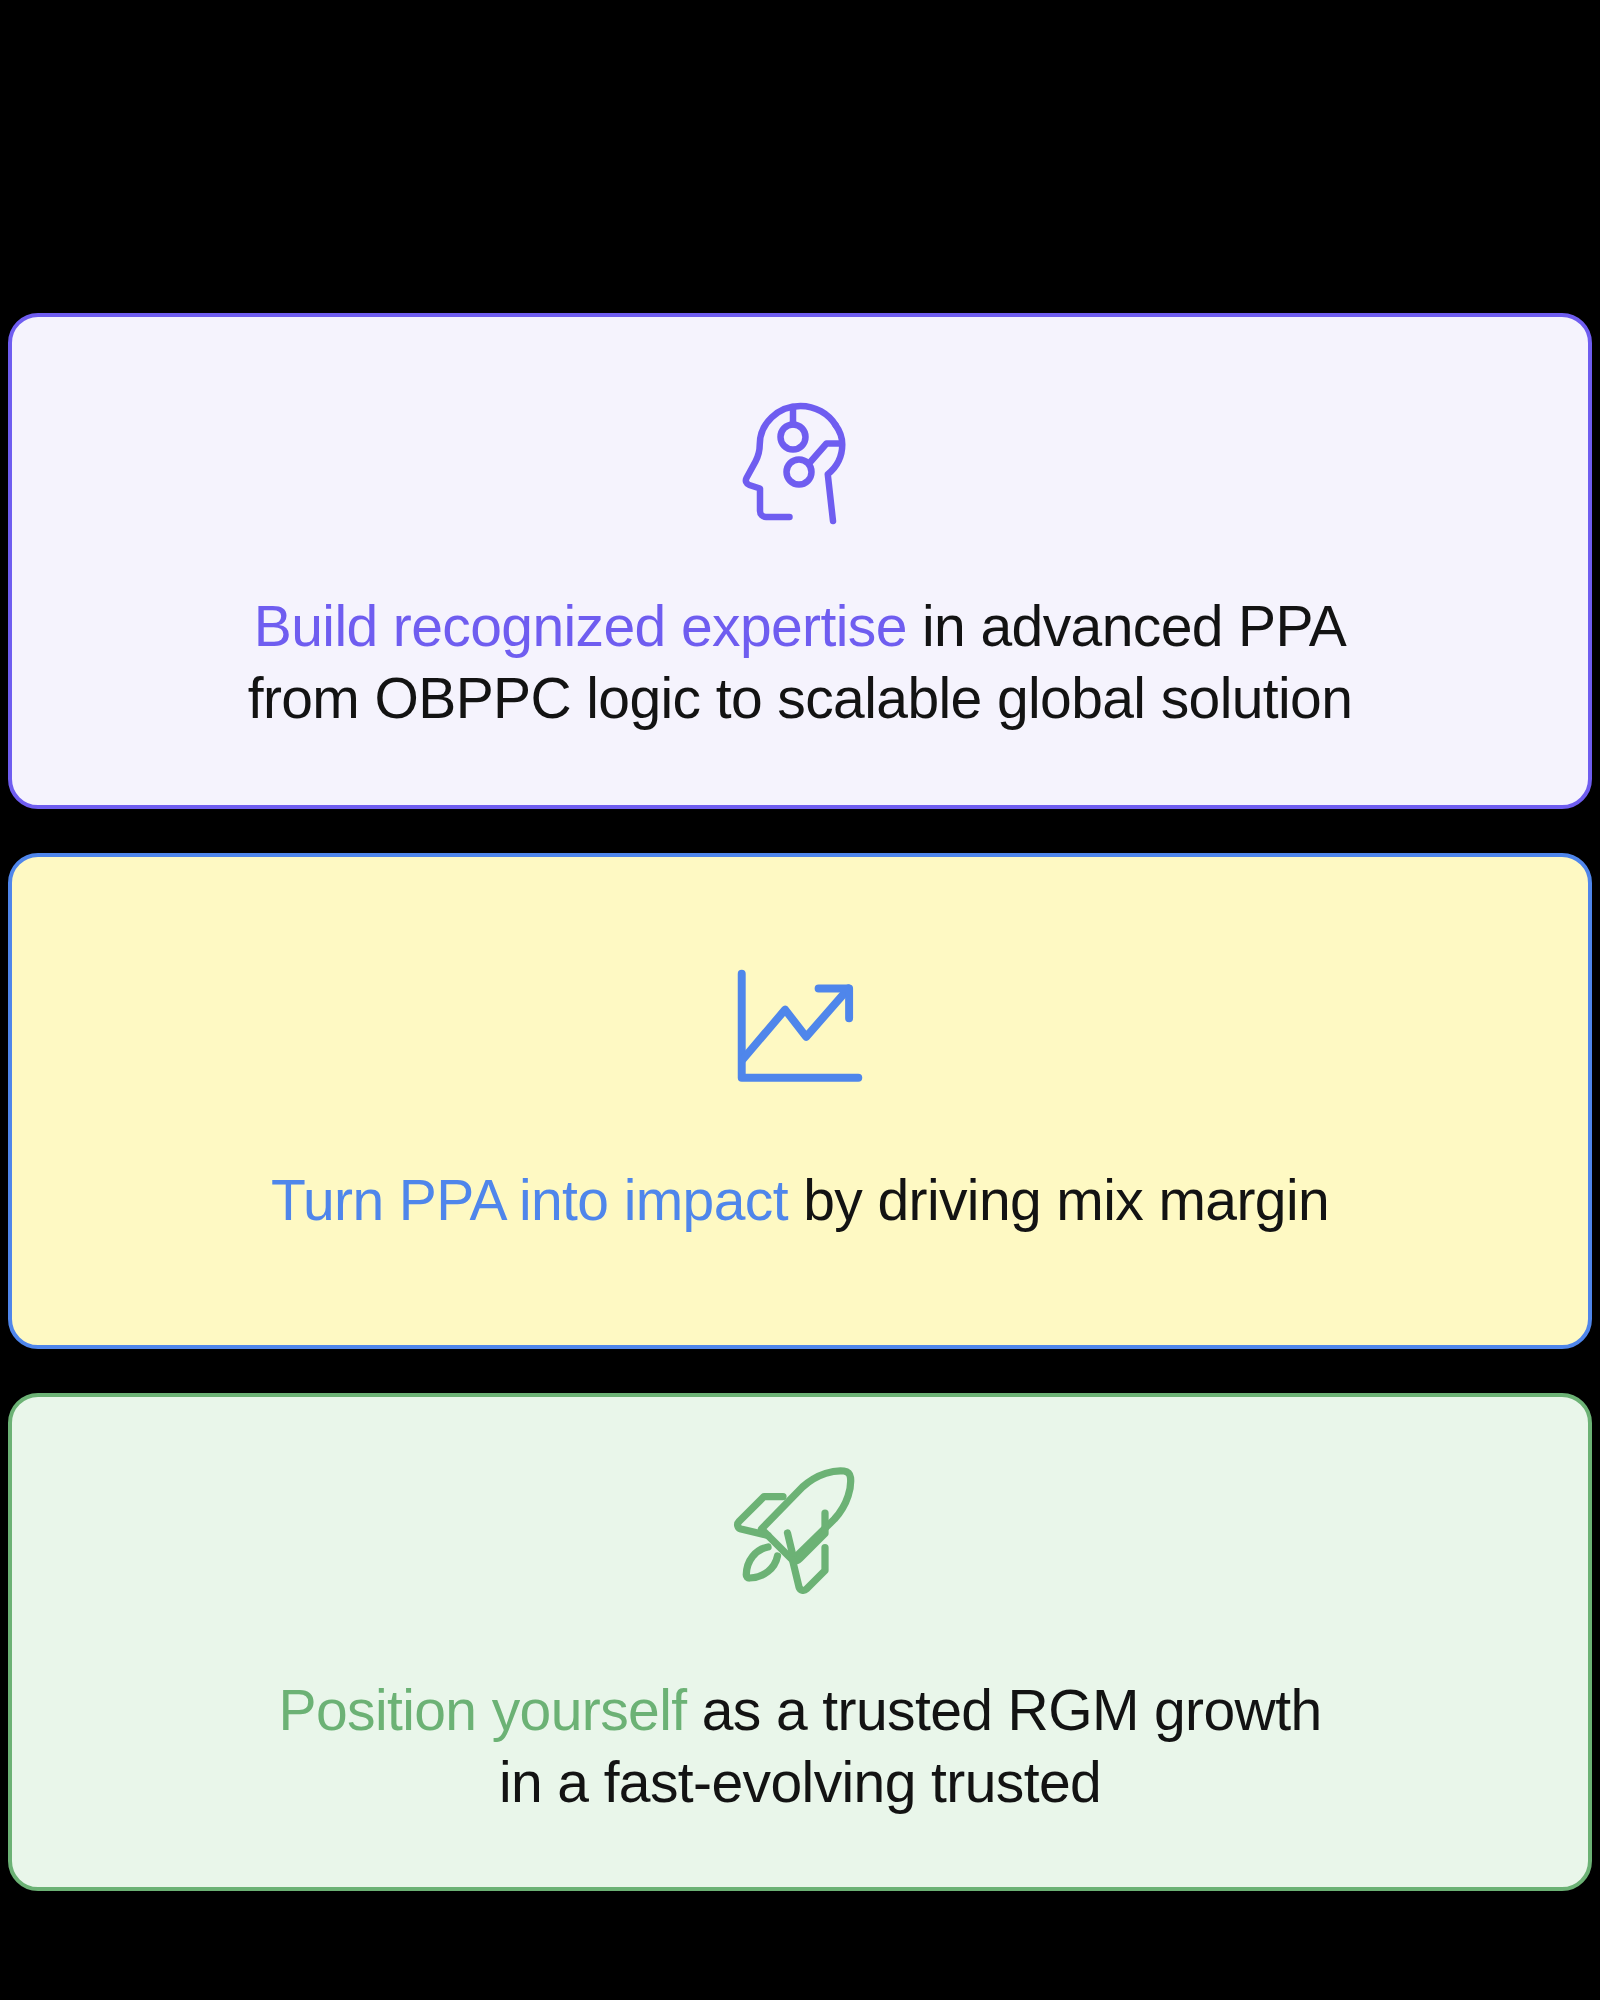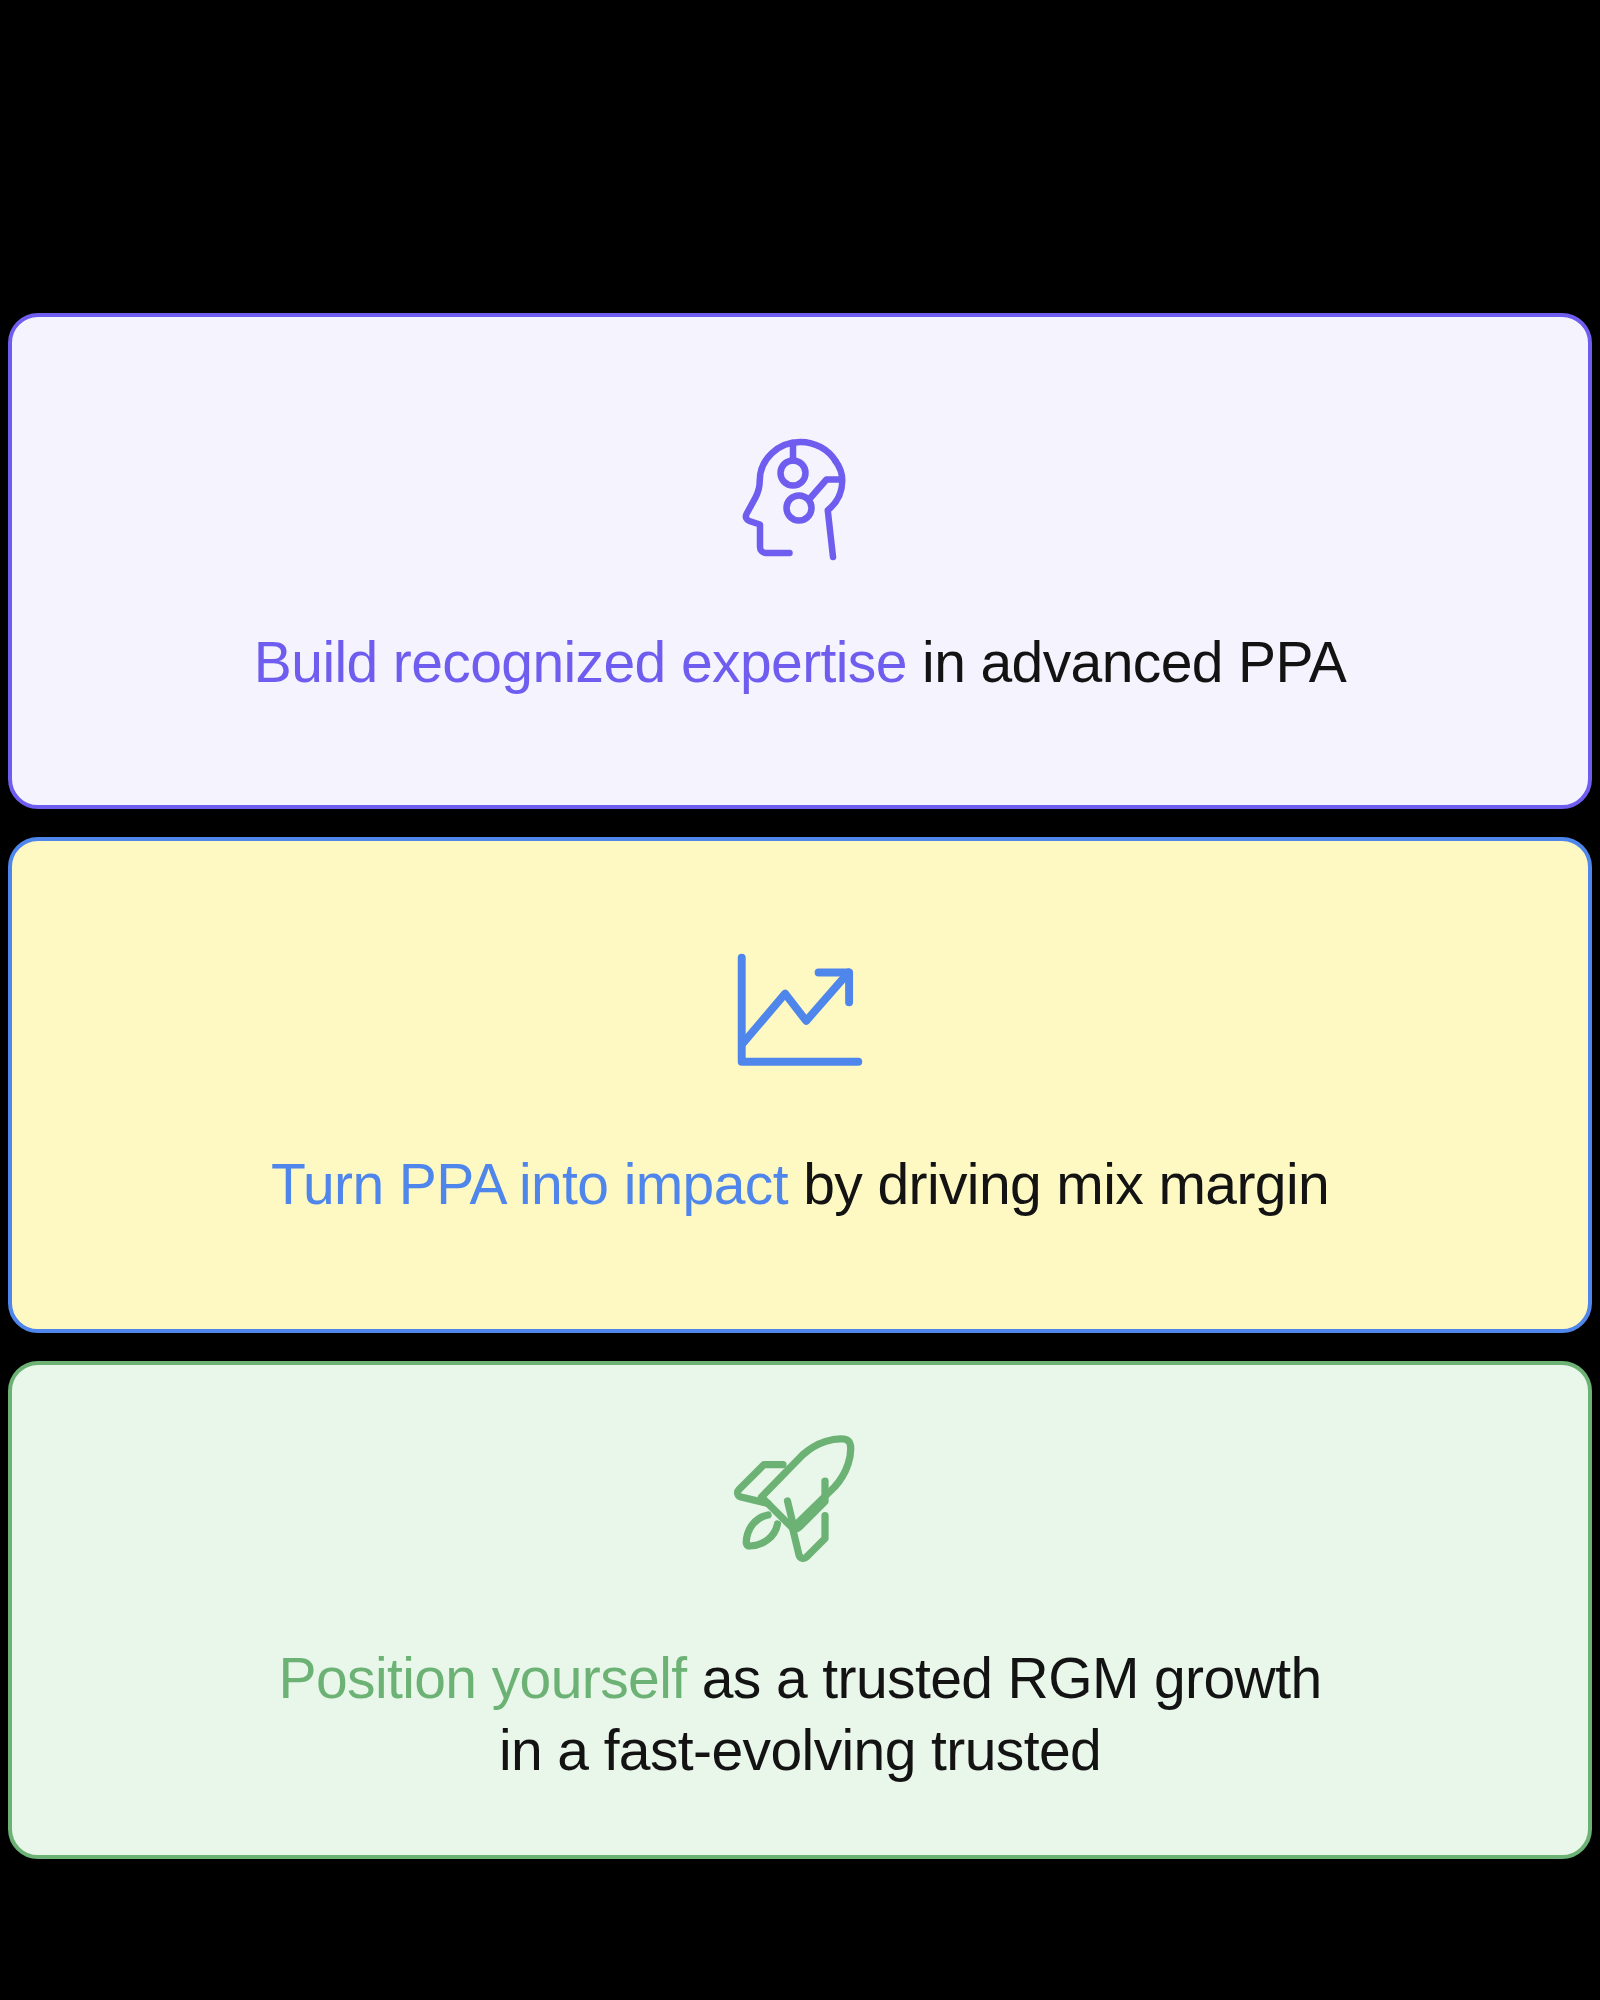--- a/index.html
+++ b/index.html
@@ -22,21 +22,21 @@
     box-sizing: border-box;
   }
 
   .cards {
     position: absolute;
     left: 8px;
     top: 313px;
     width: 1584px;
     display: flex;
     flex-direction: column;
-    gap: 28px;
+    gap: 44px;
   }
 
   .card {
     box-sizing: border-box;
     border-radius: 30px;
     border-style: solid;
     border-width: 4px;
     display: flex;
     flex-direction: column;
     align-items: center;
@@ -87,20 +87,21 @@
           <circle cx="27.2" cy="20.0" r="5.0"></circle>
           <circle cx="29.6" cy="34.0" r="5.0"></circle>
           <path d="M27.2 15.0 L27.2 8.0"></path>
           <path d="M33.6 30.6 L40.6 22.6 L46.7 22.6"></path>
         </svg>
       </span>
       <div class="card-text">
         <span class="line">
           <span class="accent-1">Build recognized expertise</span><span> in advanced PPA</span>
         </span>
+        <span class="line">from OBPPC logic to scalable global solution</span>
       </div>
     </div>
 
     <div class="card card-2">
       <span class="card-icon">
         <svg width="140" height="124" viewBox="0 0 56 50" fill="none" stroke="#4f86eb" stroke-width="3.2" stroke-linecap="round" stroke-linejoin="round">
           <path d="M4.5 3.5 L4.5 45.5 L51.5 45.5"></path>
           <path d="M5.0 38.0 L22.0 18.0 L30.5 29.0 L47.5 9.5"></path>
           <path d="M35.5 9.5 L47.8 9.5 L47.8 21.5"></path>
         </svg>

